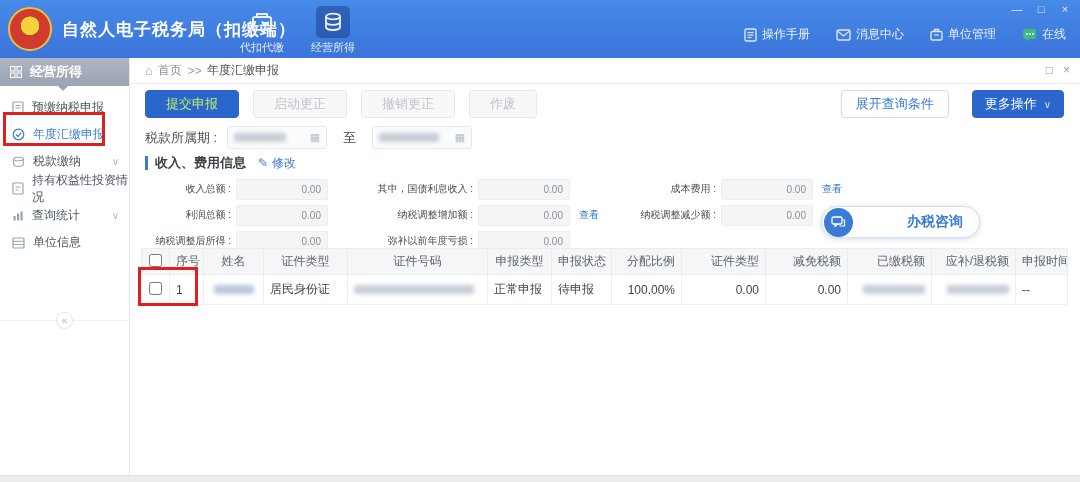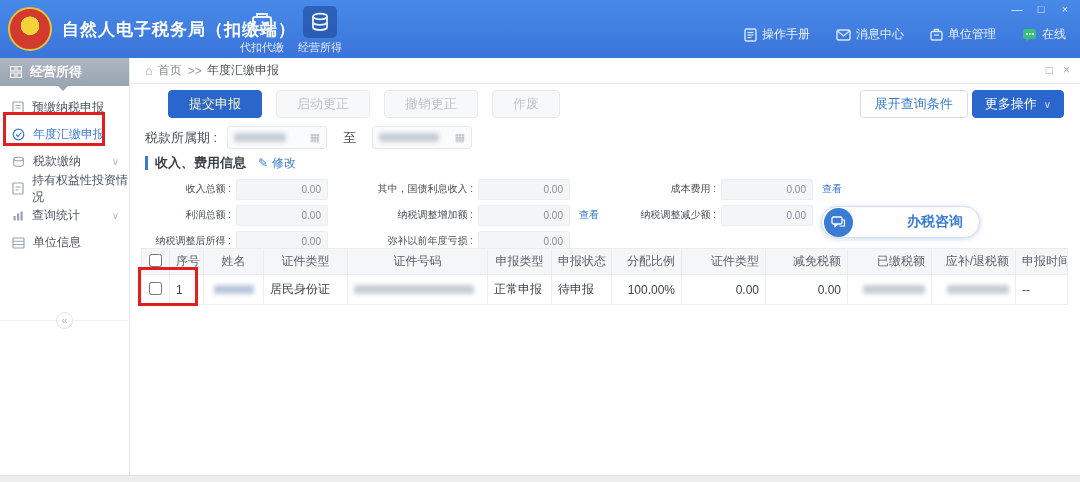--- a/index.html
+++ b/index.html
@@ -12,21 +12,21 @@
   .win-controls { position:absolute; right:8px; top:3px; display:flex; gap:10px;
     font-size:11px; color:#e8efff; }
   .win-controls span { cursor:default; width:14px; text-align:center; }
   .brand { position:absolute; left:8px; top:7px; display:flex; align-items:center; }
   .emblem { width:44px; height:44px; border-radius:50%;
     background:radial-gradient(circle at 50% 42%, #f3d23a 0 30%, #d23a2e 31% 100%);
     border:2px solid #e8c23a; position:relative; }
   .emblem:after { content:""; position:absolute; left:11px; top:9px; width:18px; height:14px;
     background:#f3d23a; clip-path:polygon(50% 0,62% 35%,100% 38%,70% 60%,82% 100%,50% 76%,18% 100%,30% 60%,0 38%,38% 35%); }
   .app-title { margin-left:10px; font-size:17px; font-weight:bold; letter-spacing:1px; }
-  .top-tabs { position:absolute; left:234px; top:6px; display:flex; gap:2px; }
+  .top-tabs { position:absolute; left:234px; top:6px; display:flex; gap:15px; }
   .top-tab { width:56px; display:flex; flex-direction:column; align-items:center; cursor:pointer; }
   .top-tab .tile { width:34px; height:32px; display:flex; align-items:center; justify-content:center; border-radius:5px; }
   .top-tab.active .tile { background:rgba(14,48,120,.42); }
   .top-tab .tlabel { font-size:11px; margin-top:2px; color:#e6eeff; }
   .top-links { position:absolute; right:14px; top:26px; display:flex; gap:26px; align-items:flex-end; }
   .top-link { display:flex; align-items:center; gap:5px; font-size:12px; color:#eaf1ff; cursor:pointer; }
 
   
   .sidebar { position:absolute; left:0; top:58px; width:130px; height:424px;
     background:#fff; border-right:1px solid #e4e7eb; }
@@ -50,23 +50,23 @@
   .crumbs { height:26px; border-bottom:1px solid #ececee; display:flex; align-items:center; padding-left:14px;
     font-size:12px; color:#8a8f96; position:relative; }
   .crumbs .home-ic { color:#a0a6ad; margin-right:5px; font-size:13px; }
   .crumbs .cur { color:#4a4f55; margin-left:5px; }
   .crumbs .sep { margin-left:6px; color:#9aa0a6; }
   .panel-ctl { position:absolute; right:10px; top:5px; display:flex; gap:10px; color:#9aa0a8; font-size:12px; }
   .panel-ctl span { cursor:pointer; }
 
   .toolbar { position:absolute; left:14px; top:32px; display:flex; gap:14px; }
   .btn { height:28px; padding:0 20px; border-radius:4px; font-size:13px; display:flex; align-items:center; cursor:pointer; }
-  .btn.primary { background:#2a66cc; color:#fef9c3; border:1px solid #2a66cc;margin-left:23px; }
+  .btn.primary { background:#2a66cc; color:#bef264; border:1px solid #2a66cc; }
   .btn.disabled { background:#f7f8fa; color:#c0c4ca; border:1px solid #e7e9ec; cursor:default; }
-  .right-actions { position:absolute; right:16px; top:32px; display:flex; gap:4px;text-align:center; }
+  .right-actions { position:absolute; right:16px; top:32px; display:flex; gap:23px;text-align:center; }
   .btn.outline { background:#fff; border:1px solid #d5dbe4; color:#3a7bd5; padding:0 14px; }
   .btn.more { background:#2a66cc; color:#fff; border:1px solid #2a66cc; padding:0 12px; gap:7px; }
   .btn.more .mchev { font-size:10px; color:#cfe0ff; }
 
   .filter-row { position:absolute; left:14px; top:68px; display:flex; align-items:center; font-size:13px; color:#4a4f55; }
   .date-box { width:100px; height:23px; background:#fafbfc; border:1px solid #e5e8ec; border-radius:3px;
     margin-left:10px; display:flex; align-items:center; justify-content:space-between; padding:0 6px; }
   .date-box .cal { color:#b8bec6; font-size:11px; cursor:pointer; }
   .to-label { margin:0 6px 0 16px; }
   .redacted { background:#c7cdd6; border-radius:2px; filter:blur(2px); height:9px; }

